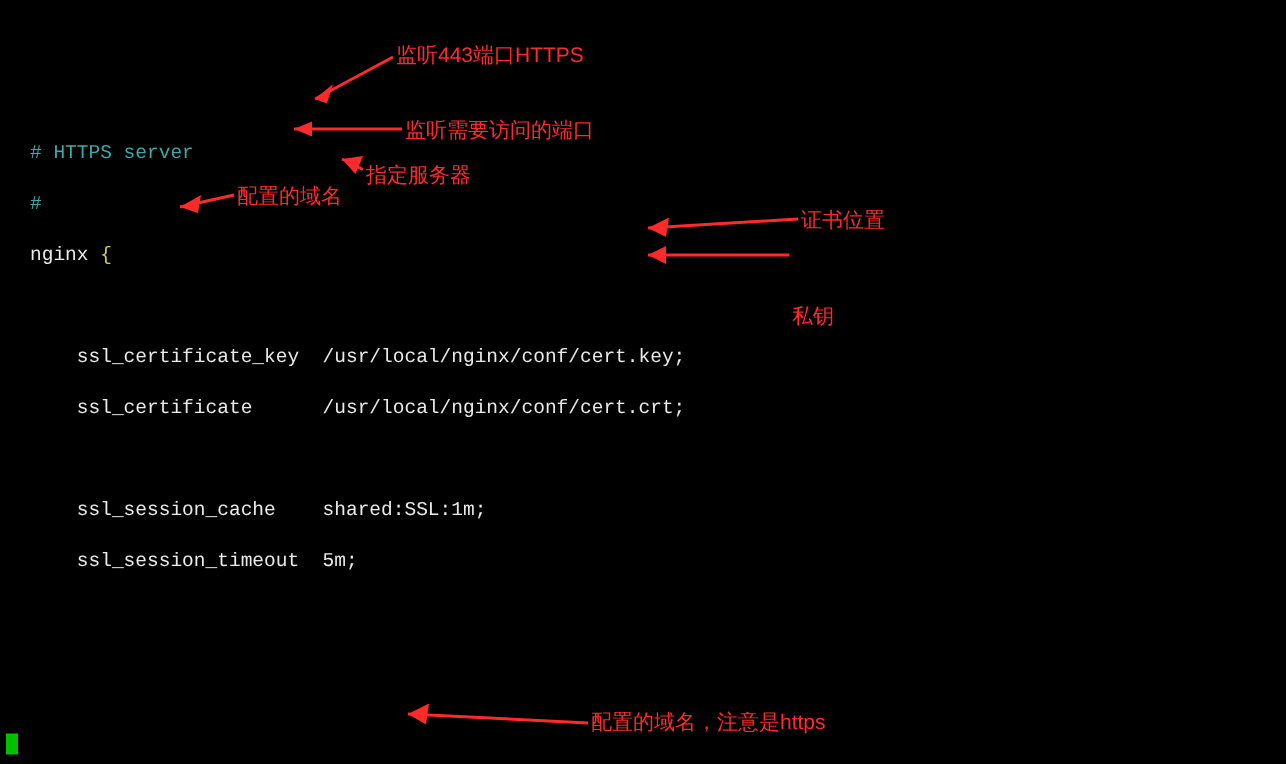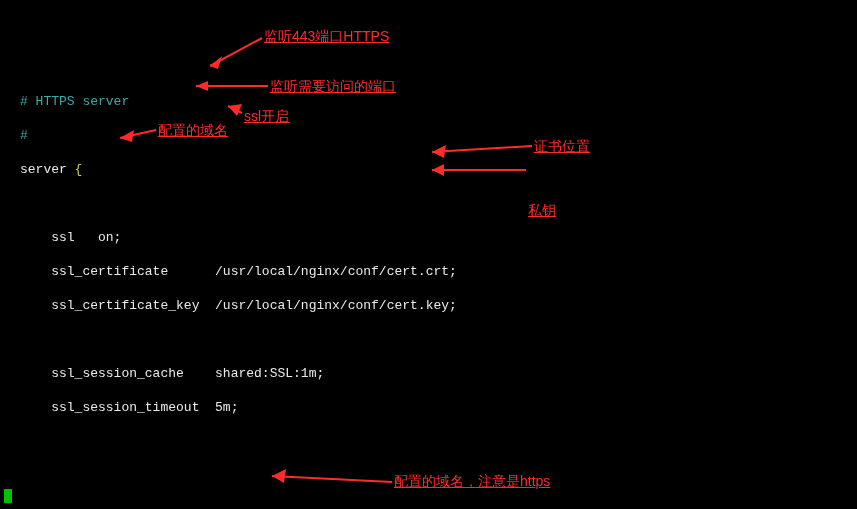--- a/index.html
+++ b/index.html
@@ -23,21 +23,20 @@
     .white   { color: #eaeaea; }
     .cyan    { color: #3caaa8; } 
     .yellow  { color: #cfcf58; }
     .annot {
       position: absolute;
       color: #ff2b2b;
       font-family: "Microsoft YaHei", "SimHei", sans-serif;
       font-size: 14px;
       font-weight: 500;
       white-space: nowrap;
-      text-decoration: underline;
     }
     .arrow {
       position: absolute;
     }
     .arrow line { stroke: #ff2b2b; stroke-width: 2; }
     .arrow polygon { fill: #ff2b2b; }
     .caret {
       position: absolute;
       bottom: 6px;
       left: 4px;
@@ -47,25 +46,24 @@
     }
   </style>
 </head>
 <body>
 
 
 
 <div class="code-area">
 <div class="line"><span class="cyan"># HTTPS server</span></div>
 <div class="line"><span class="cyan">#</span></div>
-<div class="line"><span class="white">server </span><span class="yellow">{</span></div>
+<div class="line"><span class="white">nginx </span><span class="yellow">{</span></div>
 <div class="line"></div>
-<div class="line"><span class="white">    ssl   on;</span></div>
+<div class="line"><span class="white">    ssl_certificate_key  /usr/local/nginx/conf/cert.key;</span></div>
 <div class="line"><span class="white">    ssl_certificate      /usr/local/nginx/conf/cert.crt;</span></div>
-<div class="line"><span class="white">    ssl_certificate_key  /usr/local/nginx/conf/cert.key;</span></div>
 <div class="line"></div>
 <div class="line"><span class="white">    ssl_session_cache    shared:SSL:1m;</span></div>
 <div class="line"><span class="white">    ssl_session_timeout  5m;</span></div>
 
 
 
 
 
 
 
@@ -78,21 +76,21 @@
 
 
 
 
 
 </div>
 
 
 <div class="annot" style="left:264px; top:28px;">监听443端口HTTPS</div>
 <div class="annot" style="left:270px; top:78px;">监听需要访问的端口</div>
-<div class="annot" style="left:244px; top:108px;">ssl开启</div>
+<div class="annot" style="left:244px; top:108px;">指定服务器</div>
 <div class="annot" style="left:158px; top:122px;">配置的域名</div>
 <div class="annot" style="left:534px; top:138px;">证书位置</div>
 <div class="annot" style="left:528px; top:162px;margin-top:40px;">私钥</div>
 <div class="annot" style="left:394px; top:473px;">配置的域名，注意是https</div>
 
 
 <svg class="arrow" style="left:0;top:0;width:857px;height:509px;overflow:visible;pointer-events:none">
 
   <line x1="262" y1="38" x2="210" y2="66"></line>
     <polygon points="210,66 222,56 218,69"></polygon>

